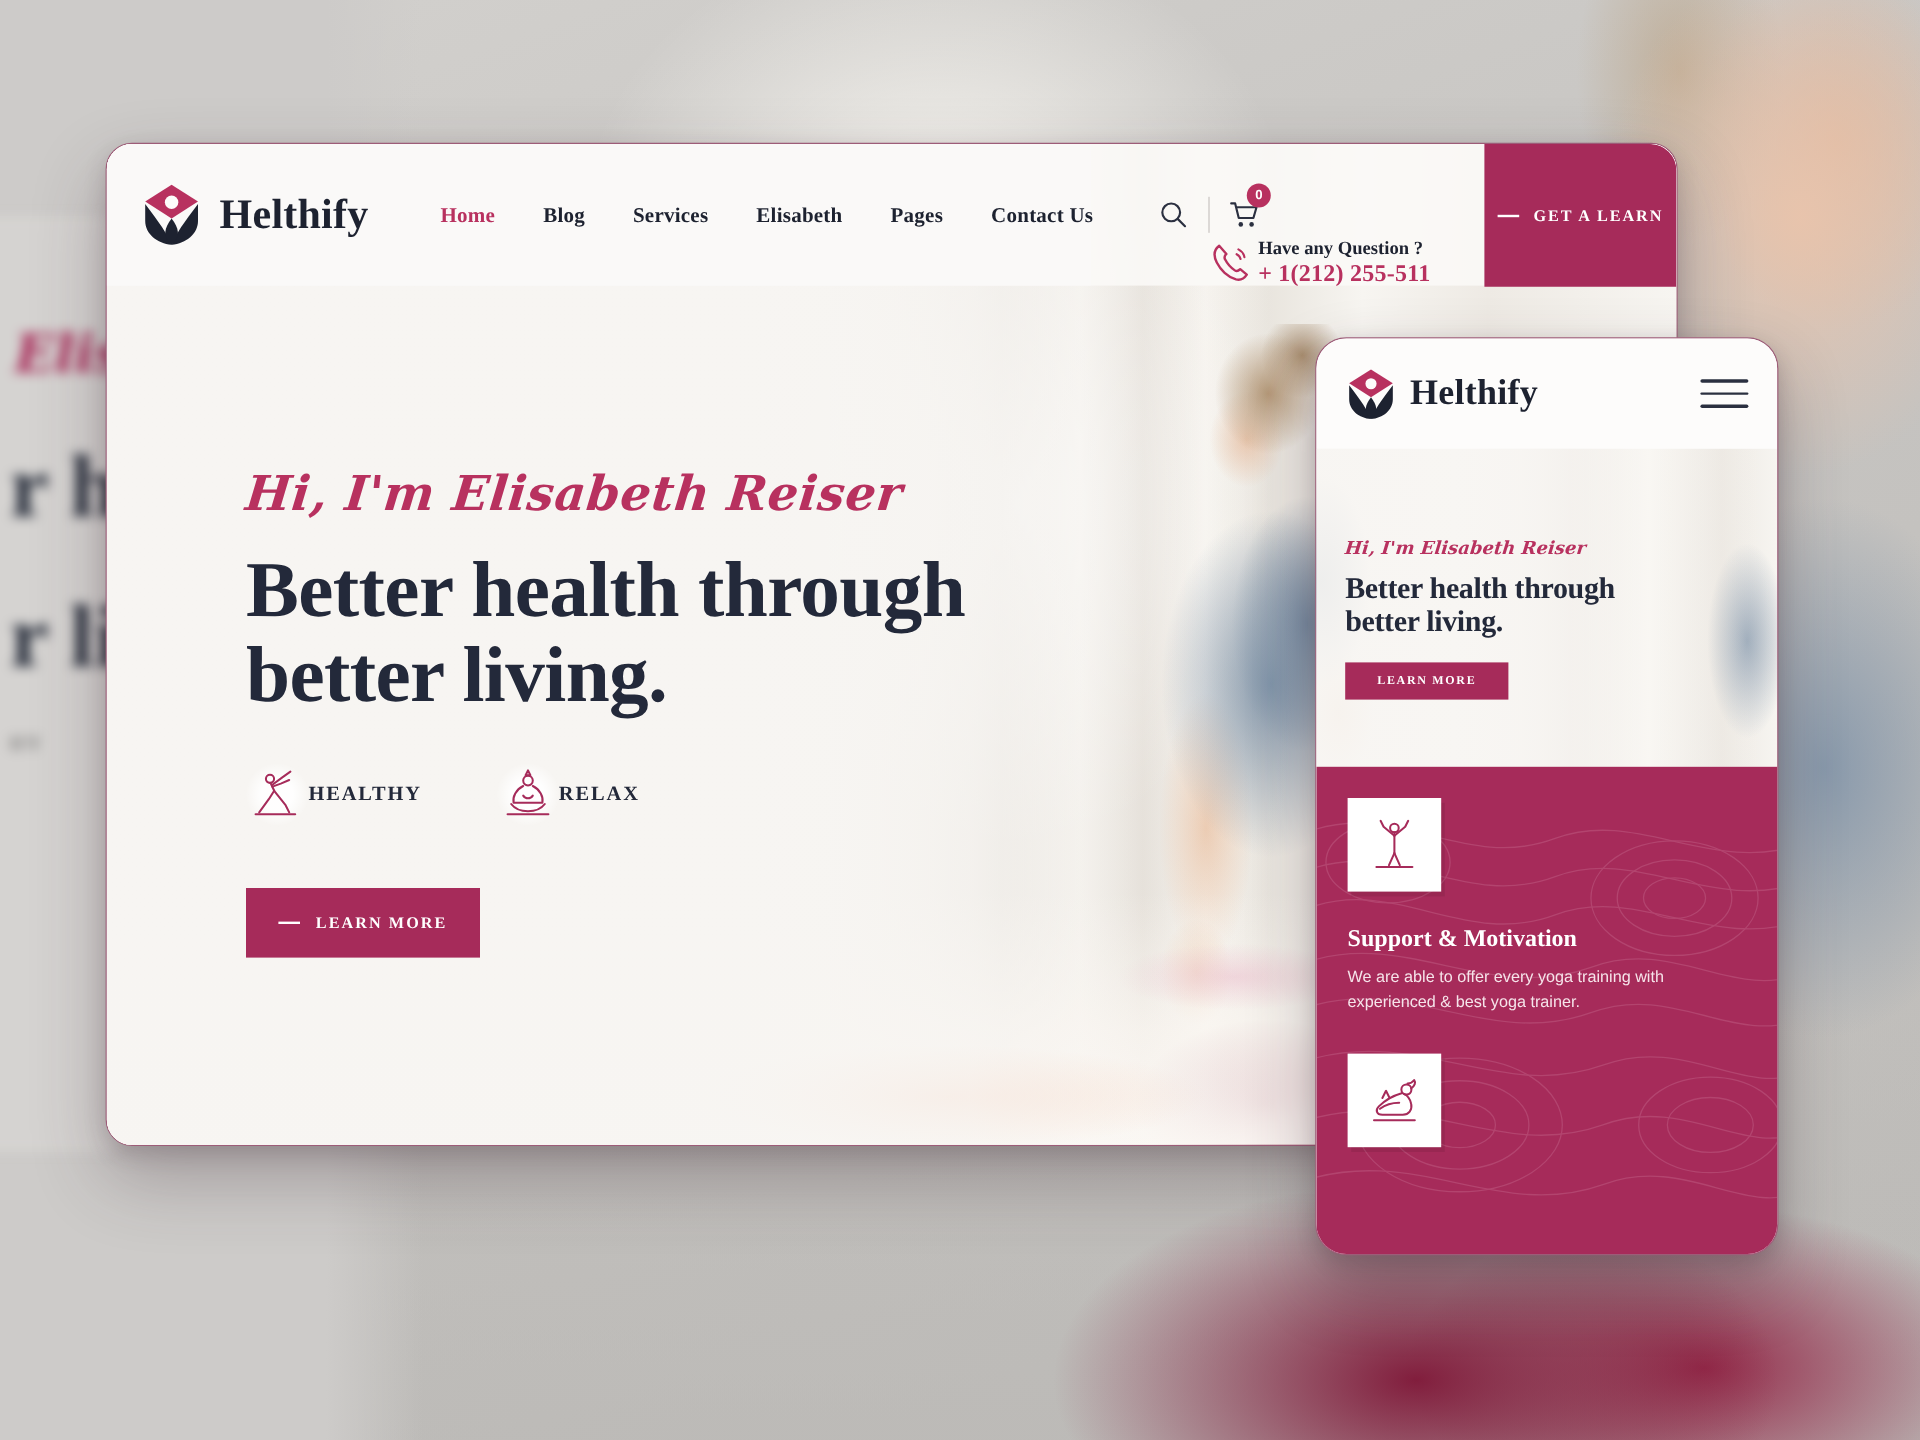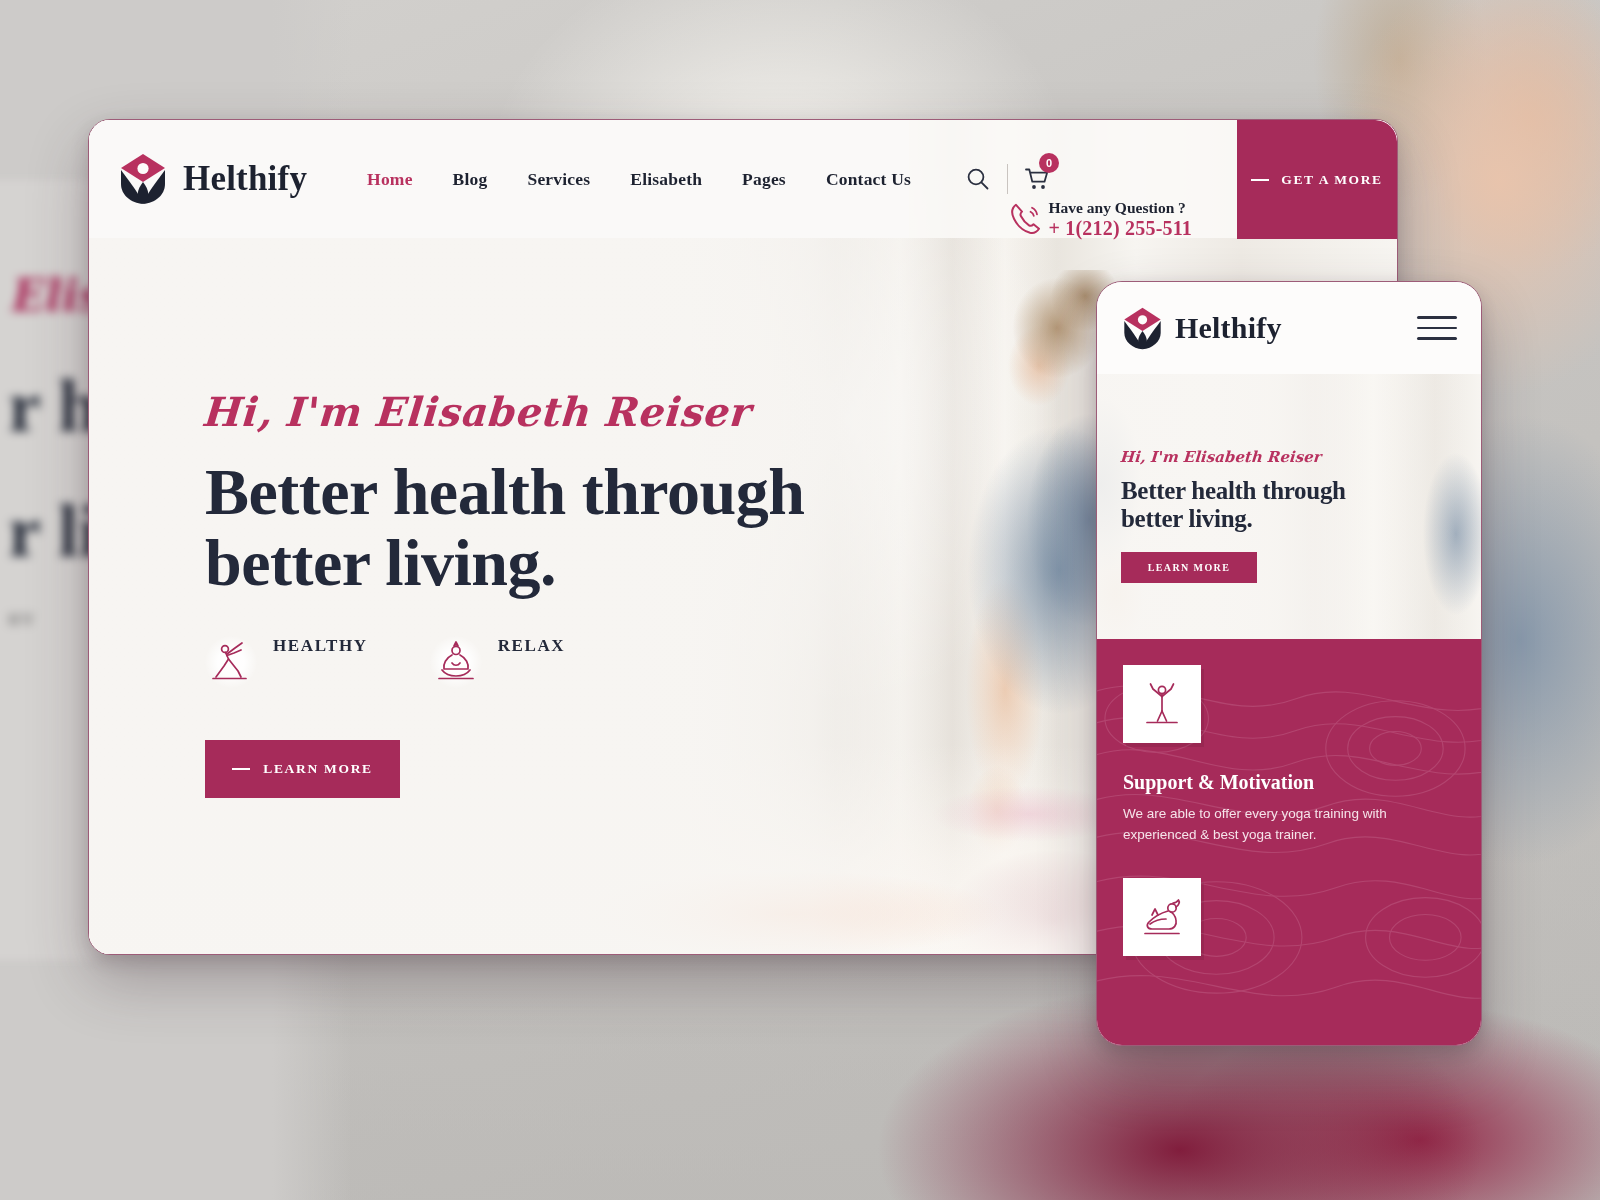--- a/index.html
+++ b/index.html
@@ -234,21 +234,21 @@
     letter-spacing: .5px;
     transform: skewX(-6deg);
     margin-bottom: 22px;
   }
   .hero-title {
     font-family: "Liberation Serif", serif;
     font-weight: 700; font-size: 66px; line-height: 1.07;
     color: #23293a; letter-spacing: -.5px;
   }
   .hero-feats { display: flex; align-items: center; gap: 62px; margin-top: 38px; }
-  .feat { display: flex; gap: 16px; }
+  .feat { display: flex; align-items: center; }
   .feat .fglow {
     width: 52px; height: 52px; border-radius: 50%;
     background: radial-gradient(circle, rgba(255,255,255,.95) 35%, rgba(255,255,255,0) 72%);
     display: flex; align-items: center; justify-content: center;
     flex: 0 0 auto;
   }
   .feat .flabel {
     font-family: "Liberation Serif", serif;
     font-size: 17px; font-weight: 700; color: #23293a; letter-spacing: 1.6px;
   }
@@ -445,21 +445,21 @@
           <path d="M25.5 14 C27.5 15 28.5 16.2 28.8 18" fill="none" stroke="#b8315f" stroke-width="1.8" stroke-linecap="round"></path>
         </svg>
         <div>
           <div class="q-label">Have any Question ?</div>
           <div class="q-num">+ 1(212) 255-511</div>
         </div>
       </div>
 
       <button class="quote-btn">
         <span class="dash"></span>
-        <span class="lbl">GET A MORE</span>
+        <span class="lbl">GET A LEARN</span>
       </button>
     </div>
 
     <div class="dk-copy">
       <div class="hero-script">Hi, I'm Elisabeth Reiser</div>
       <h1 class="hero-title">
         <span>Better health through</span><br>
         <span>better living.</span>
       </h1>
 

